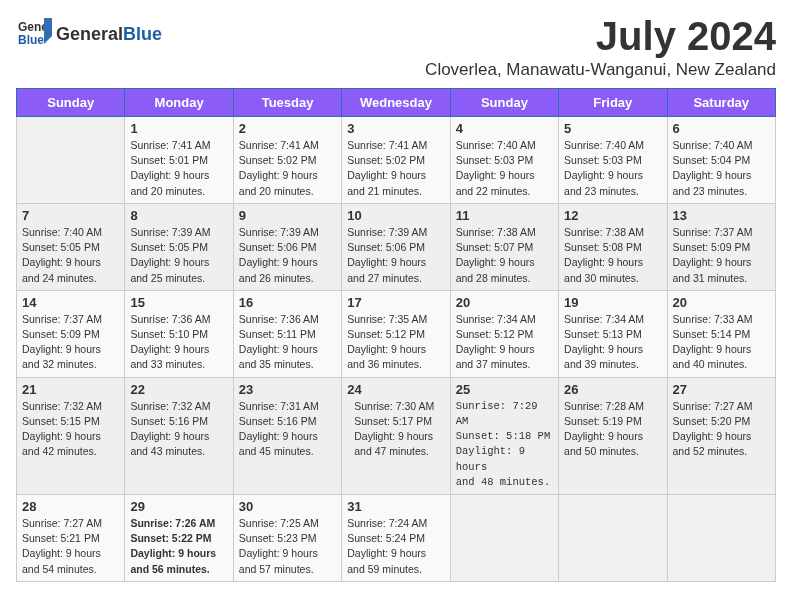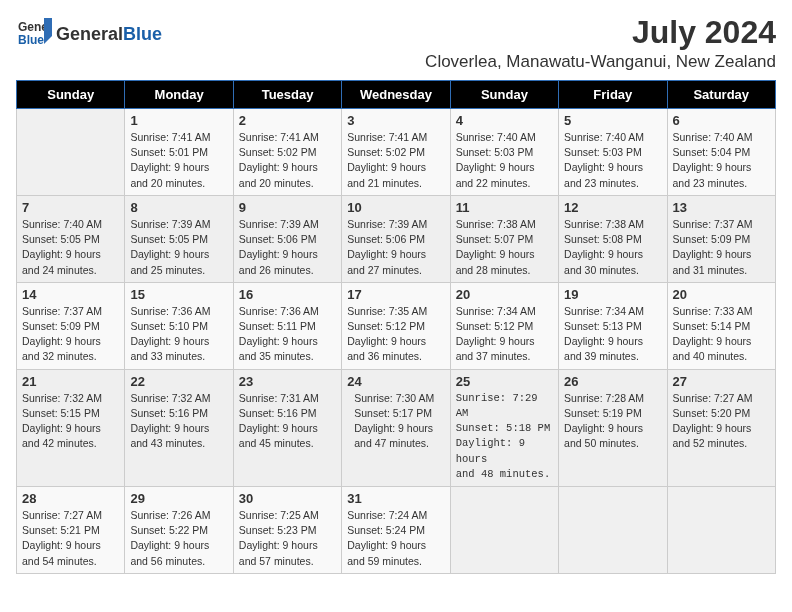--- a/index.html
+++ b/index.html
@@ -17,24 +17,24 @@
       margin-bottom: 8px;
     }
     .logo {
       display: flex;
       align-items: center;
       gap: 4px;
     }
     .logo-text-general { font-size: 18px; font-weight: bold; color: #333; }
     .logo-text-blue { font-size: 18px; font-weight: bold; color: #1a5fa8; }
     .title-area { text-align: right; }
-    .month-title { font-size: 32px; font-weight: bold; color: #333; line-height: 1; }
+    .month-title { font-size: 40px; font-weight: bold; color: #333; line-height: 1; }
     .location { font-size: 17px; color: #333; margin-top: 4px; }
     .calendar { width: 100%; border-collapse: collapse; margin-top: 8px; }
-    .calendar thead tr { background-color: #000000; margin-left: 16px; }
+    .calendar thead tr { background-color: #8b5cf6; margin-left: 16px; }
     .calendar thead th {
       color: #fff;
       font-size: 13px;
       font-weight: bold;
       padding: 6px 4px;
       border: 1px solid #2f6db5;
       text-align: center;
     }
     .calendar tbody td {
       border: 1px solid #ccc;
@@ -290,21 +290,21 @@
       <tr>
         <td>
           <span class="day-number">28</span>
           <div class="cell-content" style="white-space: pre-line;">Sunrise: 7:27 AM
 Sunset: 5:21 PM
 Daylight: 9 hours
 and 54 minutes.</div>
         </td>
         <td>
           <span class="day-number">29</span>
-          <div class="cell-content" style="white-space: pre-line;">Sunrise: 7:26 AM
+          <div class="cell-content" style="white-space: pre-line; font-weight: bold;">Sunrise: 7:26 AM
 Sunset: 5:22 PM
 Daylight: 9 hours
 and 56 minutes.</div>
         </td>
         <td>
           <span class="day-number">30</span>
           <div class="cell-content" style="white-space: pre-line;">Sunrise: 7:25 AM
 Sunset: 5:23 PM
 Daylight: 9 hours
 and 57 minutes.</div>

